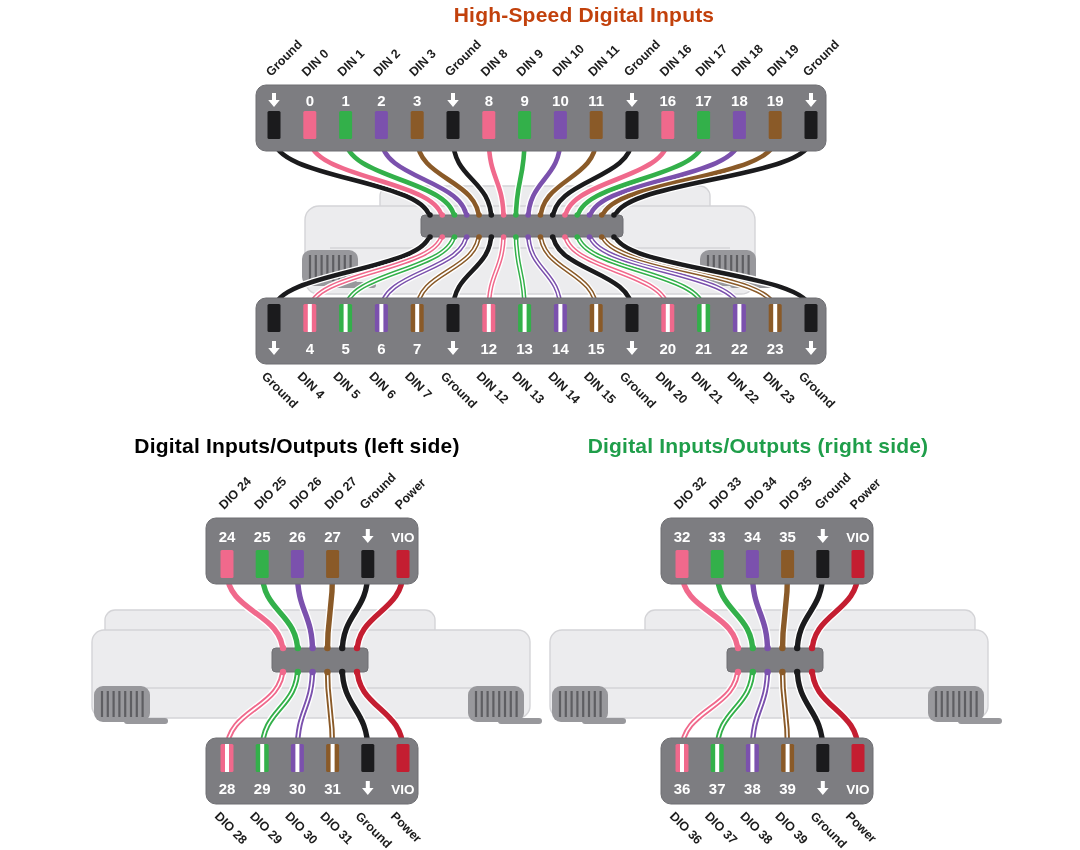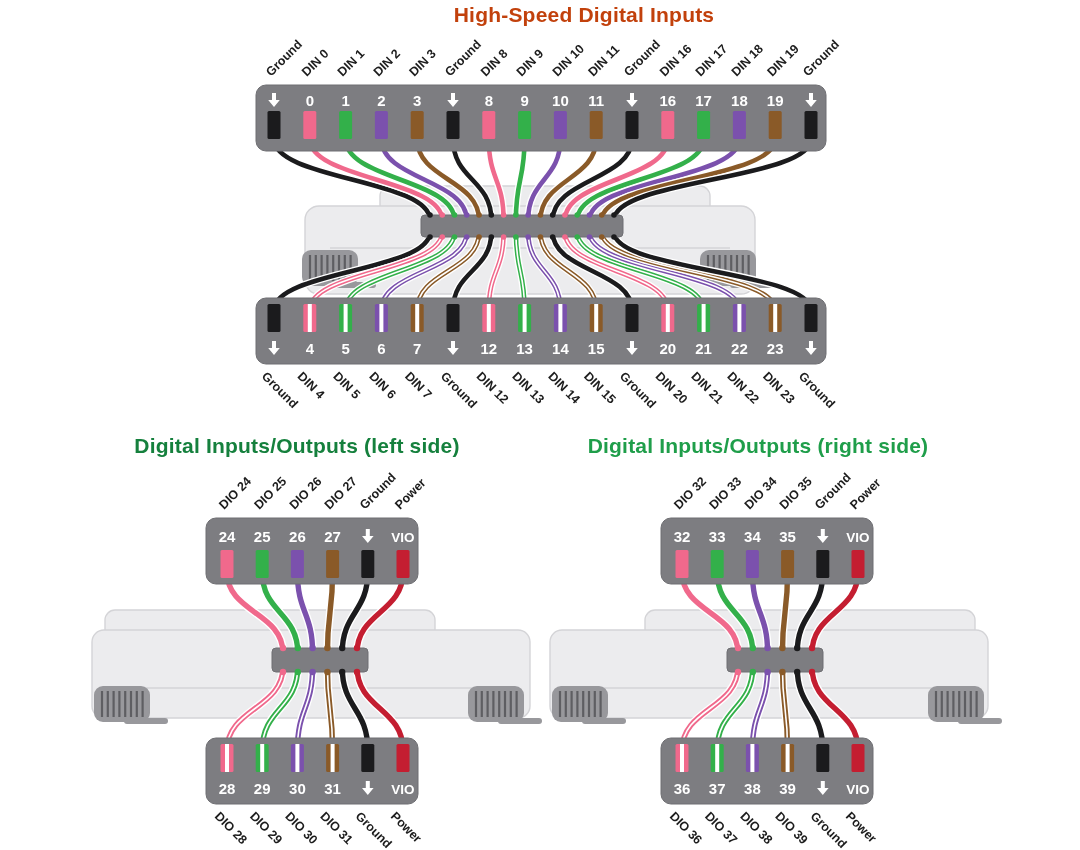--- a/index.html
+++ b/index.html
@@ -482,15 +482,15 @@
         <text x="774.6" y="817" font-size="12.5" font-weight="bold" fill="#1c1c1c" transform="rotate(45 774.6 817)">DIO 39</text>
         <rect x="816.3" y="744" width="13" height="28" rx="1.5" fill="#1b1b1d"></rect>
         <path d="M 820.8 781 h4 v7 h3.8 l-5.8 7 l-5.8 -7 h3.8 z" fill="#ffffff"></path>
         <text x="809.8" y="817" font-size="12.5" font-weight="bold" fill="#1c1c1c" transform="rotate(45 809.8 817)">Ground</text>
         <rect x="851.5" y="744" width="13" height="28" rx="1.5" fill="#c41e31"></rect>
         <text x="858" y="794" text-anchor="middle" font-size="13.5" font-weight="bold" fill="#ffffff">VIO</text>
         <text x="845" y="817" font-size="12.5" font-weight="bold" fill="#1c1c1c" transform="rotate(45 845 817)">Power</text>
       </g>
     </svg>
   <div class="sec-title" style="left: 540px; top: 3px; color: #c2410c; margin-left: 44px;">High-Speed Digital Inputs</div>
-  <div class="sec-title" style="left: 297px; top: 434px; color: #15803d;">Digital Inputs/Outputs (left side)</div>
+  <div class="sec-title" style="left: 297px; top: 434px; color: #000000;">Digital Inputs/Outputs (left side)</div>
   <div class="sec-title" style="left: 758px; top: 434px; color: rgb(31, 158, 74); text-align: center;">Digital Inputs/Outputs (right side)</div>
 </div>
 
 </body></html>

